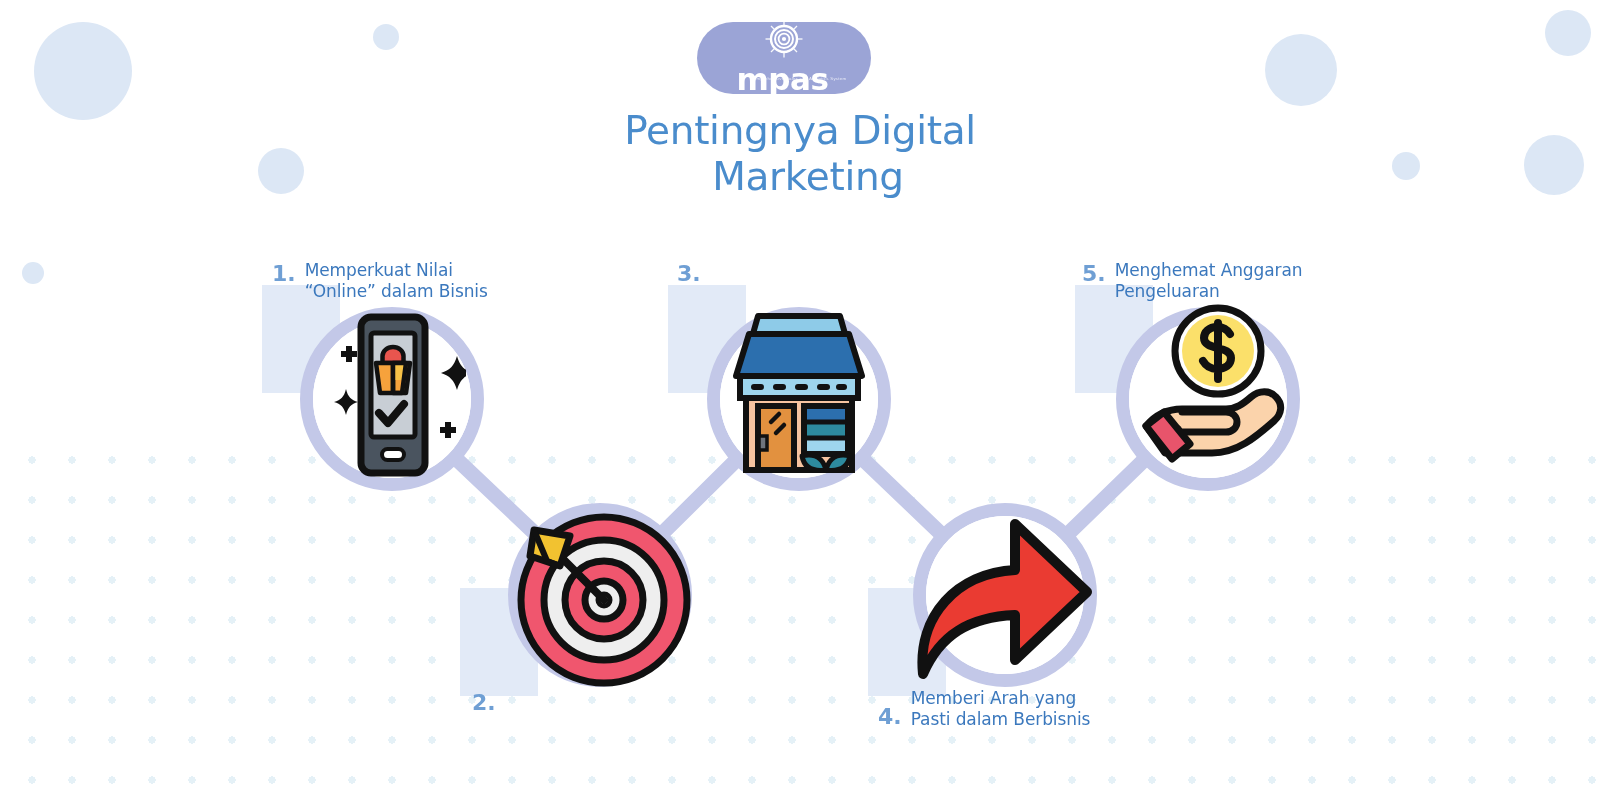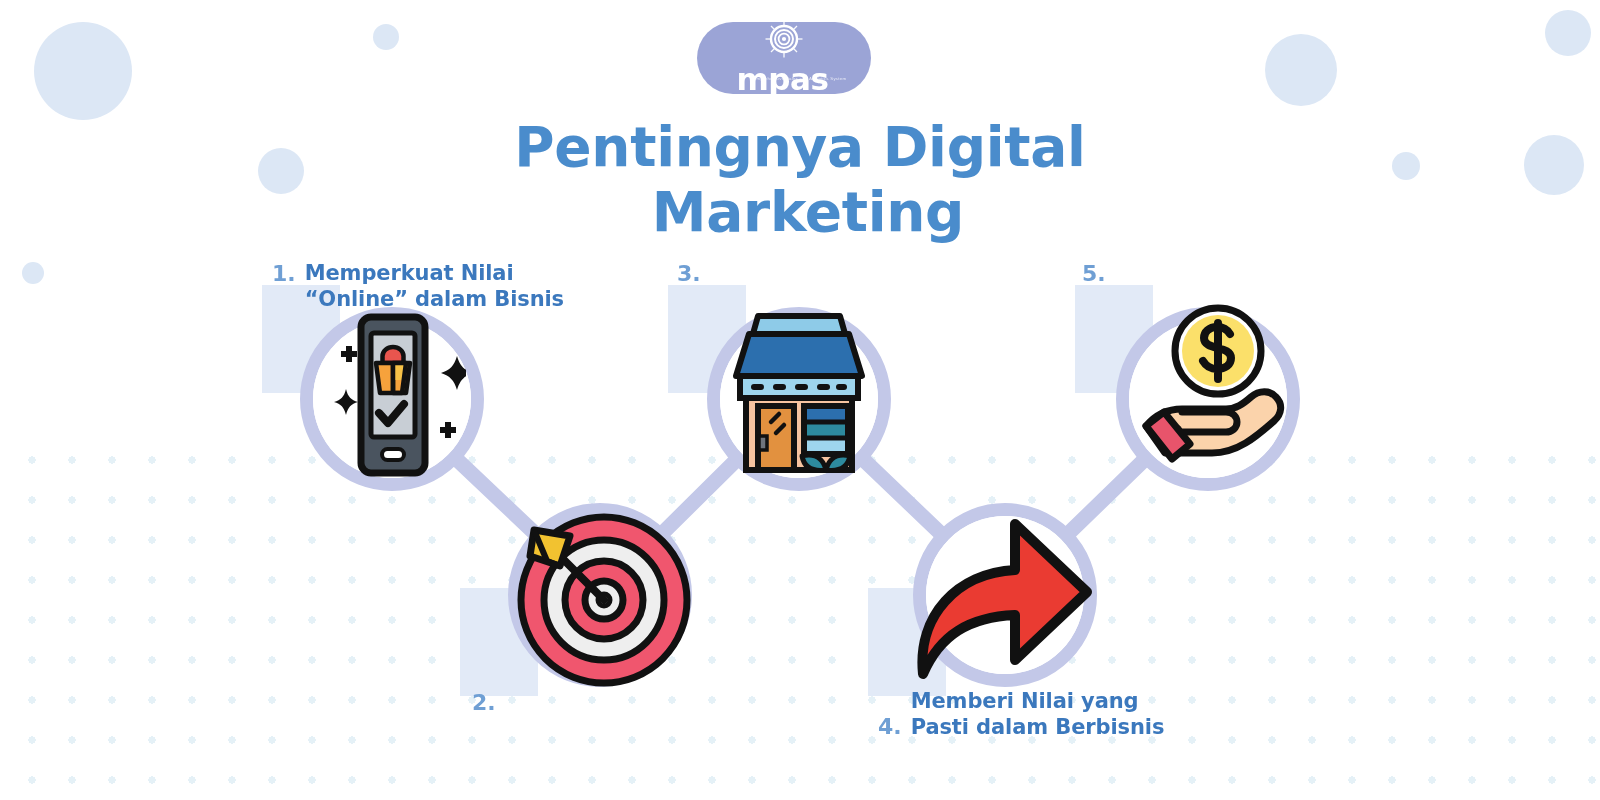--- a/index.html
+++ b/index.html
@@ -83,26 +83,26 @@
     color: #ffffff;
     opacity: .75;
     white-space: nowrap;
     font-family: "Liberation Sans", sans-serif;
   }
 
   
   .title {
     position: absolute;
     left: 0;
-    top: 115px;
+    top: 108px;
     width: 1600px;
     text-align: center;
     font-family: "DejaVu Sans", sans-serif;
-    font-size: 55px;
-    font-weight: 700;
+    font-size: 39px;
+    font-weight: 400;
     line-height: 1.18;
     color: #4a8ccc;
     letter-spacing: -0.3px;
   }
   .title .l2 { display: block; margin-left: 16px; }
 
   
   .connectors { position: absolute; inset: 0; pointer-events: none; }
 
   
@@ -141,22 +141,22 @@
     font-family: "DejaVu Sans", sans-serif;
   }
   .label .num {
     font-size: 22px;
     font-weight: 700;
     color: #6f9fd4;
     line-height: 1.26;
     flex: 0 0 auto;
   }
   .label .txt {
-    font-size: 21px;
-    font-weight: 700;
+    font-size: 17px;
+    font-weight: 400;
     color: #3b78bd;
     line-height: 1.26;
     white-space: pre-line;
     letter-spacing: -0.1px;
   }
   .label.num-bottom { align-items: flex-end; }
   .label.num-bottom .num { line-height: 1.3; transform: translateY(1px); }
 </style>
 </head>
 <body>
@@ -320,29 +320,31 @@
     <span class="txt">Memperkuat Nilai
 “Online” dalam Bisnis</span>
   </div>
 
   <div class="label" style="left:677px; top:260px;">
     <span class="num">3.</span>
   </div>
 
   <div class="label" style="left:1082px; top:260px;">
     <span class="num">5.</span>
+    <span class="txt">Menghemat Anggaran
+Pengeluaran</span>
   </div>
 
   <div class="label num-bottom" style="left:472px; top:688px;">
     <span class="num">2.</span>
   </div>
 
   <div class="label num-bottom" style="left:878px; top:688px;">
     <span class="num">4.</span>
-    <span class="txt">Memberi Nilai yang
+    <span class="txt">Memberi Arah yang
 Pasti dalam Berbisnis</span>
   </div>
 
   <div class="logo-pill">
     <div class="logo-inner">
       <span class="logo-mark">
         <svg width="40" height="40" viewBox="0 0 40 40">
           <g stroke="#ffffff" stroke-width="1.3" fill="none" opacity=".95">
             <line x1="20" y1="1.5" x2="20" y2="7"></line>
             <line x1="20" y1="33" x2="20" y2="38.5"></line>

